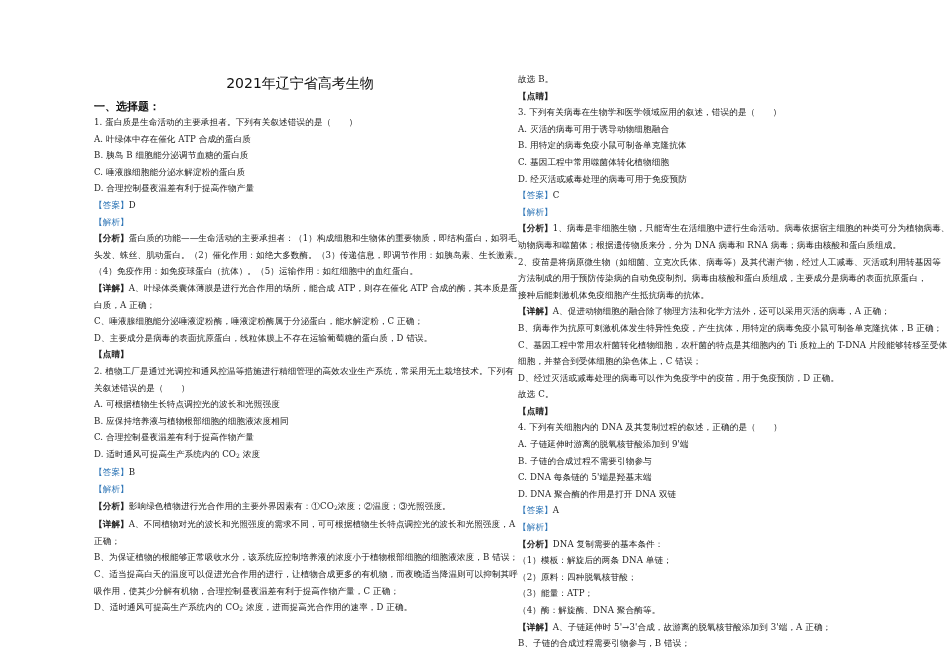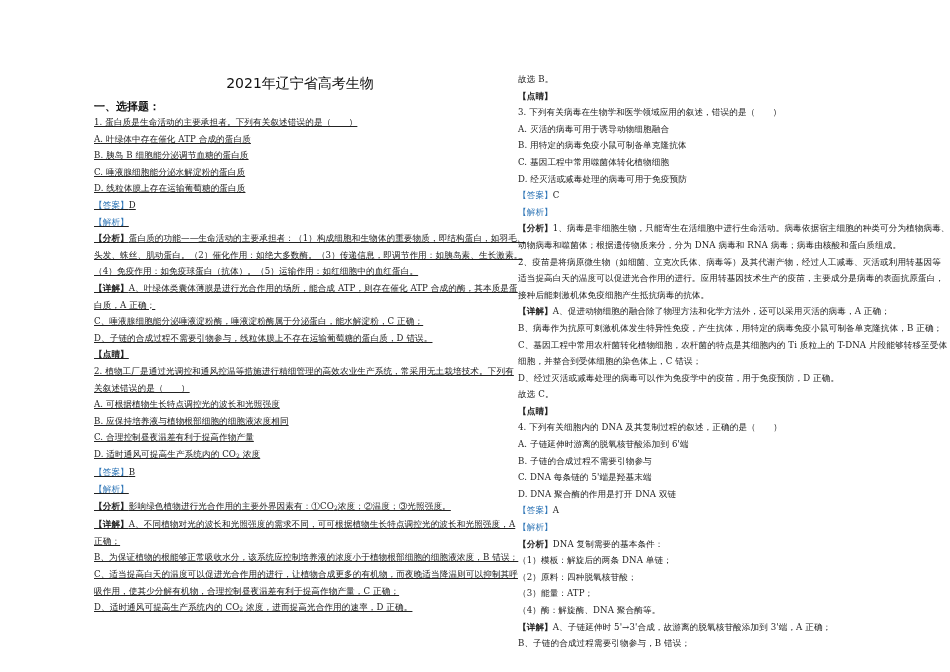--- a/index.html
+++ b/index.html
@@ -15,21 +15,21 @@
   .title {
     position: absolute; top: 75px; left: 0; width: 412px; text-align: center;
     font-family: "DejaVu Sans", "Liberation Sans", sans-serif;
     font-size: 14px; color: #111;
   }
   .section-head {
     position: absolute; top: 99px; left: 0;
     font-size: 11px; font-weight: bold; color: #111;
   }
   .flow { position: absolute; left: 0; width: 100%; }
-  .col-left .flow { top: 114px; text-decoration: underline; }
+  .col-left .flow { top: 114px; }
   .col-right .flow { top: 71px; }
   .line {
     font-size: 8.6px; line-height: 16.6px; white-space: nowrap; color: #222;
     letter-spacing: 0.1px;
   }
   .tag { color: #2e75b6; }
   .tag-bold { color: #222; font-weight: bold; }
   .ans { color: #222; }
   sub { font-size: 6px; vertical-align: -1px; }
 </style>
@@ -38,30 +38,30 @@
 
 <div class="page">
   <div class="col col-left">
     <div class="title">2021年辽宁省高考生物</div>
     <div class="section-head">一、选择题：</div>
     <div class="flow" id="left-flow">
         <div class="line"><span>1. 蛋白质是生命活动的主要承担者。下列有关叙述错误的是（　　）</span></div>
         <div class="line"><span>A. 叶绿体中存在催化 ATP 合成的蛋白质</span></div>
         <div class="line"><span>B. 胰岛 B 细胞能分泌调节血糖的蛋白质</span></div>
         <div class="line"><span>C. 唾液腺细胞能分泌水解淀粉的蛋白质</span></div>
-        <div class="line"><span>D. 线粒体膜上存在运输葡萄糖的蛋白质</span></div>
+        <div class="line"><span>D. 合理控制昼夜温差有利于提高作物产量</span></div>
         <div class="line"><span class="tag">【答案】</span><span class="ans">D</span></div>
         <div class="line"><span class="tag">【解析】</span></div>
         <div class="line"><span class="tag-bold">【分析】</span><span>蛋白质的功能——生命活动的主要承担者：（1）构成细胞和生物体的重要物质，即结构蛋白，如羽毛、</span></div>
         <div class="line"><span>头发、蛛丝、肌动蛋白。（2）催化作用：如绝大多数酶。（3）传递信息，即调节作用：如胰岛素、生长激素。</span></div>
         <div class="line"><span>（4）免疫作用：如免疫球蛋白（抗体）。（5）运输作用：如红细胞中的血红蛋白。</span></div>
         <div class="line"><span class="tag-bold">【详解】</span><span>A、叶绿体类囊体薄膜是进行光合作用的场所，能合成 ATP，则存在催化 ATP 合成的酶，其本质是蛋</span></div>
         <div class="line"><span>白质，A 正确；</span></div>
         <div class="line"><span>C、唾液腺细胞能分泌唾液淀粉酶，唾液淀粉酶属于分泌蛋白，能水解淀粉，C 正确；</span></div>
-        <div class="line"><span>D、子链的合成过程不需要引物参与，线粒体膜上不存在运输葡萄糖的蛋白质，D 错误。</span></div>
+        <div class="line"><span>D、主要成分是病毒的表面抗原蛋白，线粒体膜上不存在运输葡萄糖的蛋白质，D 错误。</span></div>
         <div class="line"><span class="tag-bold">【点睛】</span></div>
         <div class="line"><span>2. 植物工厂是通过光调控和通风控温等措施进行精细管理的高效农业生产系统，常采用无土栽培技术。下列有</span></div>
         <div class="line"><span>关叙述错误的是（　　）</span></div>
         <div class="line"><span>A. 可根据植物生长特点调控光的波长和光照强度</span></div>
         <div class="line"><span>B. 应保持培养液与植物根部细胞的细胞液浓度相同</span></div>
         <div class="line"><span>C. 合理控制昼夜温差有利于提高作物产量</span></div>
         <div class="line"><span>D. 适时通风可提高生产系统内的 CO</span><sub>2</sub><span> 浓度</span></div>
         <div class="line"><span class="tag">【答案】</span><span class="ans">B</span></div>
         <div class="line"><span class="tag">【解析】</span></div>
         <div class="line"><span class="tag-bold">【分析】</span><span>影响绿色植物进行光合作用的主要外界因素有：①CO</span><sub>2</sub><span>浓度；②温度；③光照强度。</span></div>
@@ -80,31 +80,31 @@
         <div class="line"><span>3. 下列有关病毒在生物学和医学领域应用的叙述，错误的是（　　）</span></div>
         <div class="line"><span>A. 灭活的病毒可用于诱导动物细胞融合</span></div>
         <div class="line"><span>B. 用特定的病毒免疫小鼠可制备单克隆抗体</span></div>
         <div class="line"><span>C. 基因工程中常用噬菌体转化植物细胞</span></div>
         <div class="line"><span>D. 经灭活或减毒处理的病毒可用于免疫预防</span></div>
         <div class="line"><span class="tag">【答案】</span><span class="ans">C</span></div>
         <div class="line"><span class="tag">【解析】</span></div>
         <div class="line"><span class="tag-bold">【分析】</span><span>1、病毒是非细胞生物，只能寄生在活细胞中进行生命活动。病毒依据宿主细胞的种类可分为植物病毒、</span></div>
         <div class="line"><span>动物病毒和噬菌体；根据遗传物质来分，分为 DNA 病毒和 RNA 病毒；病毒由核酸和蛋白质组成。</span></div>
         <div class="line"><span>2、疫苗是将病原微生物（如细菌、立克次氏体、病毒等）及其代谢产物，经过人工减毒、灭活或利用转基因等</span></div>
-        <div class="line"><span>适当提高白天的温度可以促进光合作用的进行。应用转基因技术生产的疫苗，主要成分是病毒的表面抗原蛋白，</span></div>
+        <div class="line"><span>方法制成的用于预防传染病的自动免疫制剂。病毒由核酸和蛋白质组成，主要成分是病毒的表面抗原蛋白，</span></div>
         <div class="line"><span>接种后能刺激机体免疫细胞产生抵抗病毒的抗体。</span></div>
         <div class="line"><span class="tag-bold">【详解】</span><span>A、促进动物细胞的融合除了物理方法和化学方法外，还可以采用灭活的病毒，A 正确；</span></div>
         <div class="line"><span>B、病毒作为抗原可刺激机体发生特异性免疫，产生抗体，用特定的病毒免疫小鼠可制备单克隆抗体，B 正确；</span></div>
         <div class="line"><span>C、基因工程中常用农杆菌转化植物细胞，农杆菌的特点是其细胞内的 Ti 质粒上的 T-DNA 片段能够转移至受体</span></div>
         <div class="line"><span>细胞，并整合到受体细胞的染色体上，C 错误；</span></div>
         <div class="line"><span>D、经过灭活或减毒处理的病毒可以作为免疫学中的疫苗，用于免疫预防，D 正确。</span></div>
         <div class="line"><span>故选 C。</span></div>
         <div class="line"><span class="tag-bold">【点睛】</span></div>
         <div class="line"><span>4. 下列有关细胞内的 DNA 及其复制过程的叙述，正确的是（　　）</span></div>
-        <div class="line"><span>A. 子链延伸时游离的脱氧核苷酸添加到 6'端</span></div>
+        <div class="line"><span>A. 子链延伸时游离的脱氧核苷酸添加到 9'端</span></div>
         <div class="line"><span>B. 子链的合成过程不需要引物参与</span></div>
         <div class="line"><span>C. DNA 每条链的 5'端是羟基末端</span></div>
         <div class="line"><span>D. DNA 聚合酶的作用是打开 DNA 双链</span></div>
         <div class="line"><span class="tag">【答案】</span><span class="ans">A</span></div>
         <div class="line"><span class="tag">【解析】</span></div>
         <div class="line"><span class="tag-bold">【分析】</span><span>DNA 复制需要的基本条件：</span></div>
         <div class="line"><span>（1）模板：解旋后的两条 DNA 单链；</span></div>
         <div class="line"><span>（2）原料：四种脱氧核苷酸；</span></div>
         <div class="line"><span>（3）能量：ATP；</span></div>
         <div class="line"><span>（4）酶：解旋酶、DNA 聚合酶等。</span></div>

